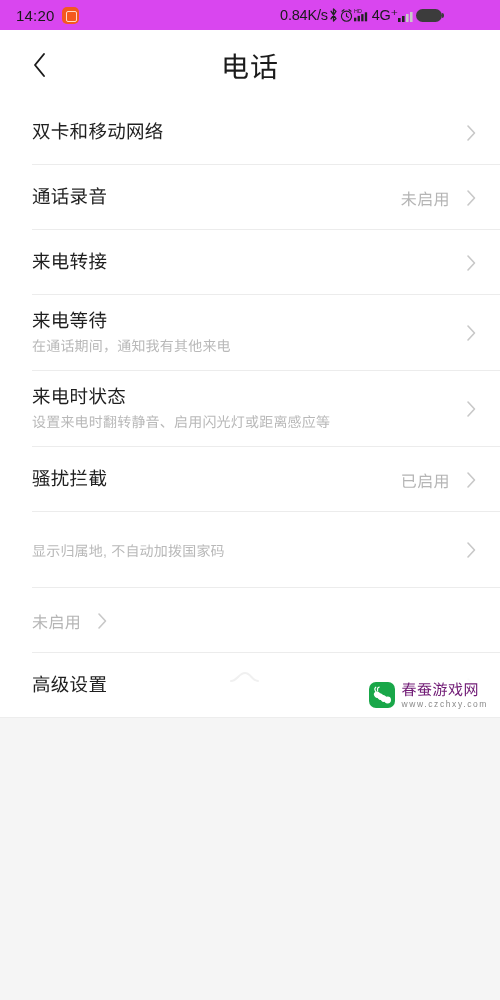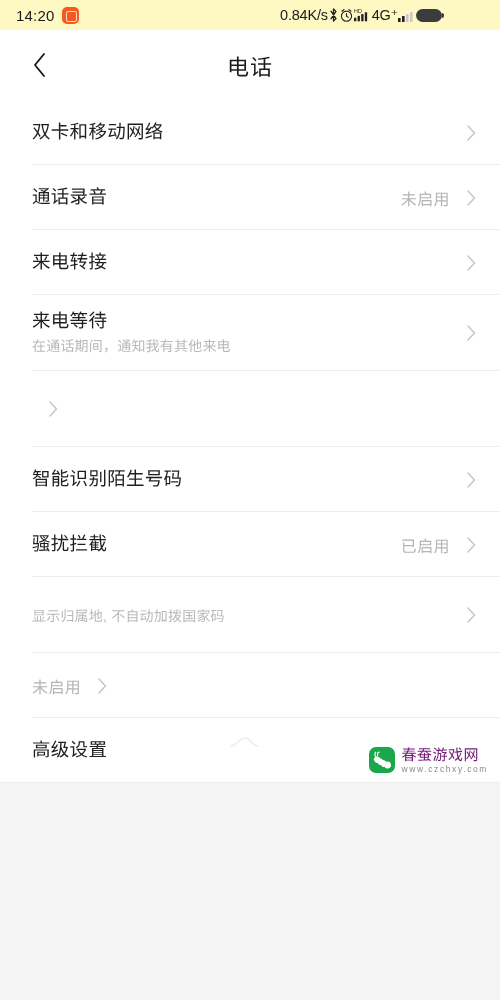--- a/index.html
+++ b/index.html
@@ -14,21 +14,21 @@
   .screen {
     position:relative;
     width:500px; height:1000px;
     background:#f5f5f5;
     display:flex; flex-direction:column;
   }
 
   
   .statusbar {
     height:30px; flex:0 0 30px;
-    background:#fef9c3;
+    background:#d946ef;
     display:flex; align-items:center;
     padding:0 12px 0 16px;
     font-size:15px; color:#222;
   }
   .sb-left { display:flex; align-items:center; gap:7px; }
   .sb-clock { font-size:15px; letter-spacing:.2px; color:#1a1a1a; }
   .sb-appicon {
     width:17px; height:17px; border-radius:5px;
     background:#f4591f; position:relative; display:block;
   }
@@ -60,21 +60,21 @@
     position:relative;
     display:flex; align-items:center;
   }
   .back-btn {
     position:absolute; left:14px; top:0; bottom:0;
     width:52px; display:flex; align-items:center; justify-content:center;
     cursor:pointer;
   }
   .page-title {
     width:100%; text-align:center;
-    font-size:22px; color:#1b1b1b; font-weight:400;
+    font-size:28px; color:#1b1b1b; font-weight:400;
     letter-spacing:1px;
   }
 
   
   .scrollarea { flex:1 1 auto; overflow:hidden; background:#f5f5f5; position:relative; }
   .card { background:#ffffff; padding:0 0 0 0; }
   .row {
     position:relative;
     display:flex; align-items:center;
     padding:0 22px 0 32px;
@@ -225,39 +225,32 @@
         </div>
         <div class="row-value"></div>
         <div class="chev">
           <svg width="11" height="20" viewBox="0 0 11 20">
               <path d="M2 3 L8.5 10 L2 17" fill="none" stroke="#c8c8c8" stroke-width="1.6" stroke-linecap="round" stroke-linejoin="round"></path>
             </svg>
         </div>
       </div>
 
       <div class="row tall">
-        <div class="row-value"></div>
-        <div class="chev">
-          <svg width="11" height="20" viewBox="0 0 11 20">
-              <path d="M2 3 L8.5 10 L2 17" fill="none" stroke="#c8c8c8" stroke-width="1.6" stroke-linecap="round" stroke-linejoin="round"></path>
-            </svg>
-        </div>
-      </div>
-
-      <div class="row">
-        <div class="row-text">
-          <div class="row-title">智能识别陌生号码</div>
-        </div>
-        <div class="row-value"></div>
-        <div class="chev">
-          <svg width="11" height="20" viewBox="0 0 11 20">
-              <path d="M2 3 L8.5 10 L2 17" fill="none" stroke="#c8c8c8" stroke-width="1.6" stroke-linecap="round" stroke-linejoin="round"></path>
-            </svg>
-        </div>
-      </div>
+        <div class="row-text">
+          <div class="row-title">来电时状态</div>
+          <div class="row-sub">设置来电时翻转静音、启用闪光灯或距离感应等</div>
+        </div>
+        <div class="row-value"></div>
+        <div class="chev">
+          <svg width="11" height="20" viewBox="0 0 11 20">
+              <path d="M2 3 L8.5 10 L2 17" fill="none" stroke="#c8c8c8" stroke-width="1.6" stroke-linecap="round" stroke-linejoin="round"></path>
+            </svg>
+        </div>
+      </div>
+
 
       <div class="row">
         <div class="row-text">
           <div class="row-title">骚扰拦截</div>
         </div>
         <div class="row-value">已启用</div>
         <div class="chev">
           <svg width="11" height="20" viewBox="0 0 11 20">
               <path d="M2 3 L8.5 10 L2 17" fill="none" stroke="#c8c8c8" stroke-width="1.6" stroke-linecap="round" stroke-linejoin="round"></path>
             </svg>

